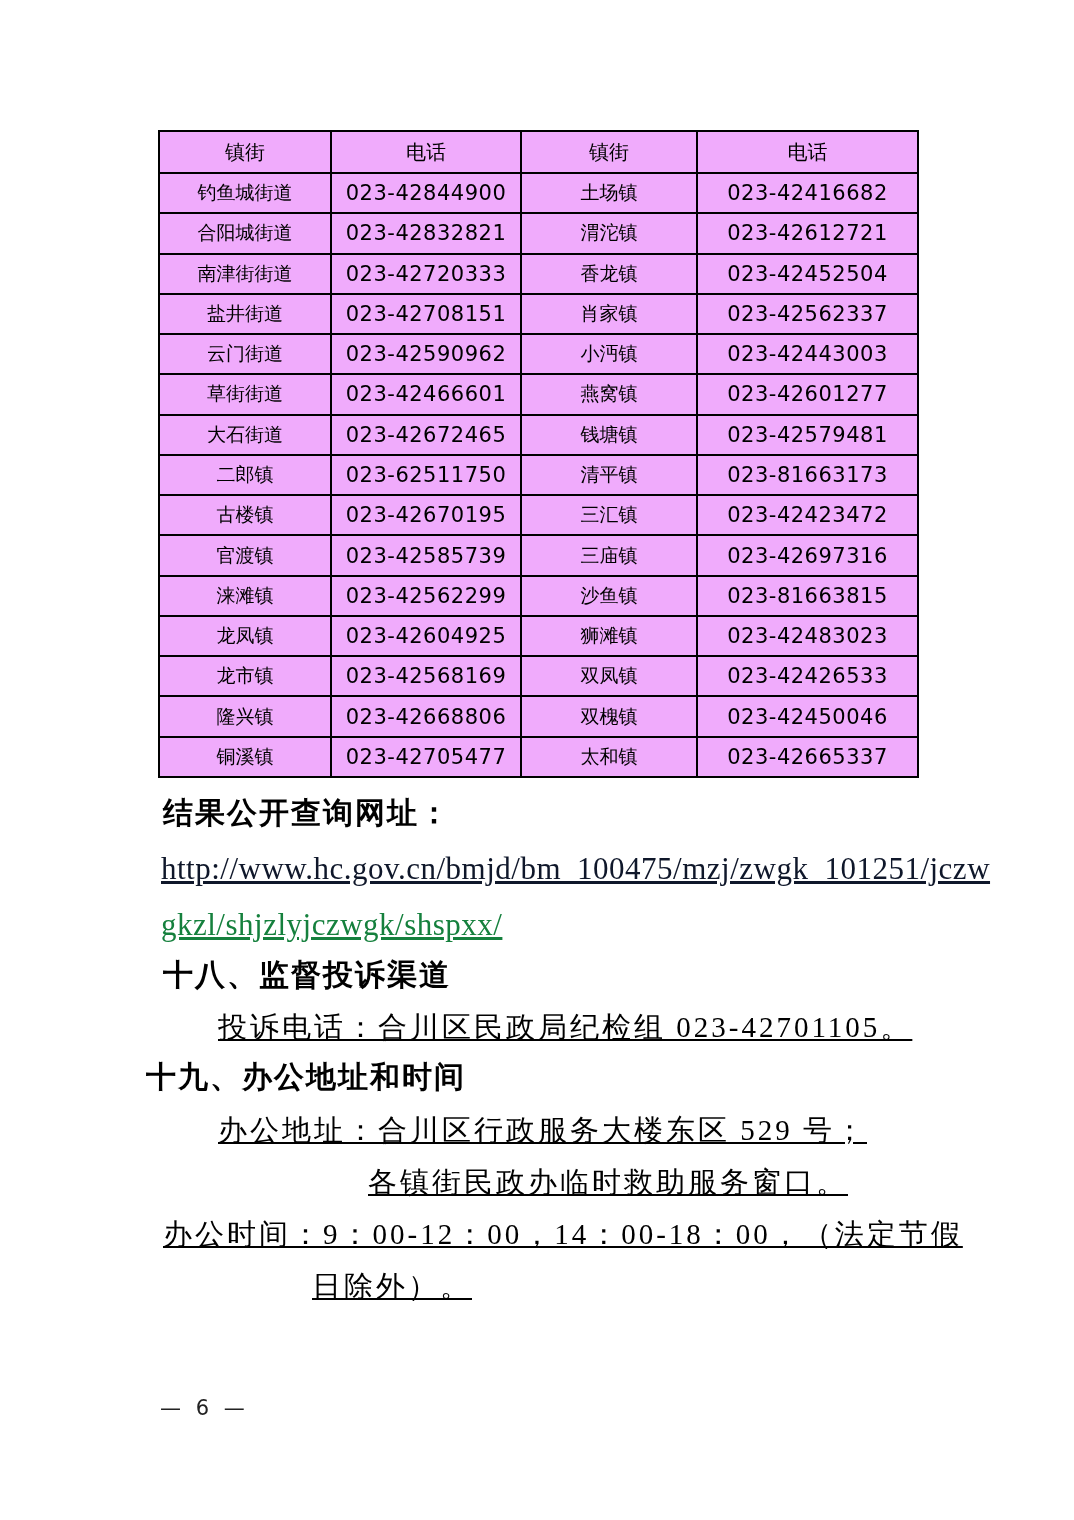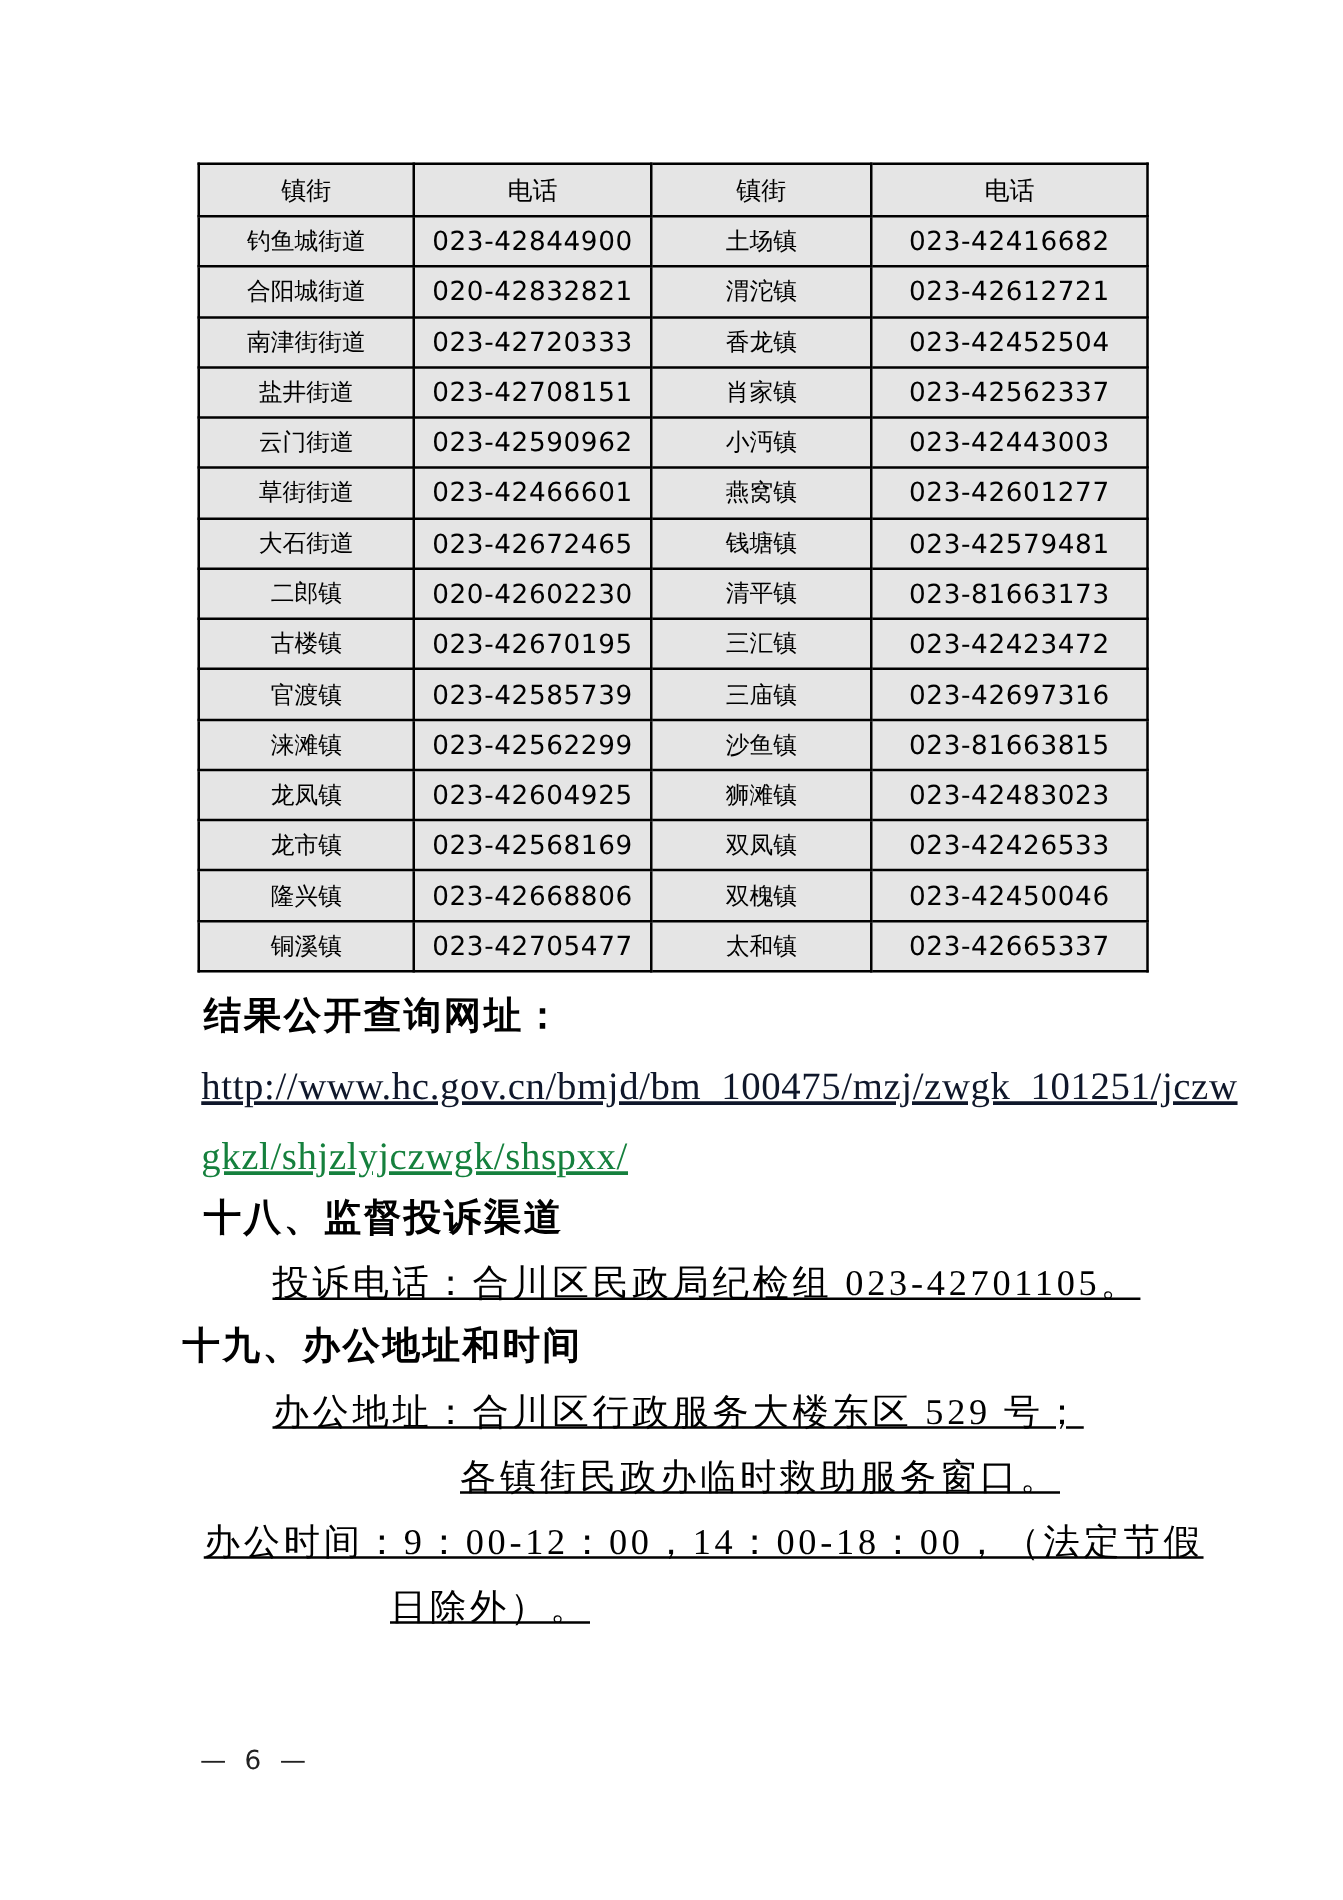--- a/index.html
+++ b/index.html
@@ -16,21 +16,21 @@
 
   
   table.contact-table {
     position: absolute;
     left: 158px;
     top: 130px;
     width: 759px;
     height: 648px;
     border-collapse: collapse;
     table-layout: fixed;
-    background: #e5e5e5;
+    background: #f0abfc;
   }
   .contact-table th, .contact-table td {
     border: 2px solid #000;
     text-align: center;
     vertical-align: middle;
     overflow: hidden;
     white-space: nowrap;
   }
   .contact-table th {
     height: 42px;
@@ -118,21 +118,21 @@
     </thead>
     <tbody>
         <tr>
           <td class="town">钓鱼城街道</td>
           <td class="phone">023-42844900</td>
           <td class="town">土场镇</td>
           <td class="phone">023-42416682</td>
         </tr>
         <tr>
           <td class="town">合阳城街道</td>
-          <td class="phone">020-42832821</td>
+          <td class="phone">023-42832821</td>
           <td class="town">渭沱镇</td>
           <td class="phone">023-42612721</td>
         </tr>
         <tr>
           <td class="town">南津街街道</td>
           <td class="phone">023-42720333</td>
           <td class="town">香龙镇</td>
           <td class="phone">023-42452504</td>
         </tr>
         <tr>
@@ -154,21 +154,21 @@
           <td class="phone">023-42601277</td>
         </tr>
         <tr>
           <td class="town">大石街道</td>
           <td class="phone">023-42672465</td>
           <td class="town">钱塘镇</td>
           <td class="phone">023-42579481</td>
         </tr>
         <tr>
           <td class="town">二郎镇</td>
-          <td class="phone">020-42602230</td>
+          <td class="phone">023-62511750</td>
           <td class="town">清平镇</td>
           <td class="phone">023-81663173</td>
         </tr>
         <tr>
           <td class="town">古楼镇</td>
           <td class="phone">023-42670195</td>
           <td class="town">三汇镇</td>
           <td class="phone">023-42423472</td>
         </tr>
         <tr>

